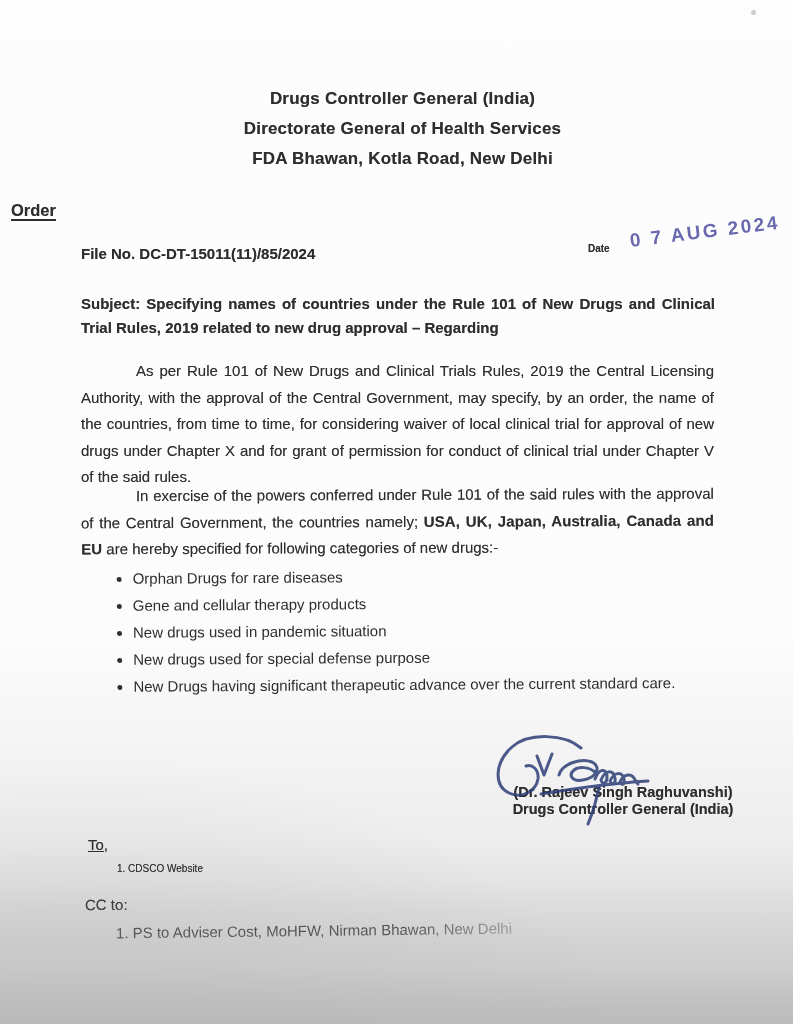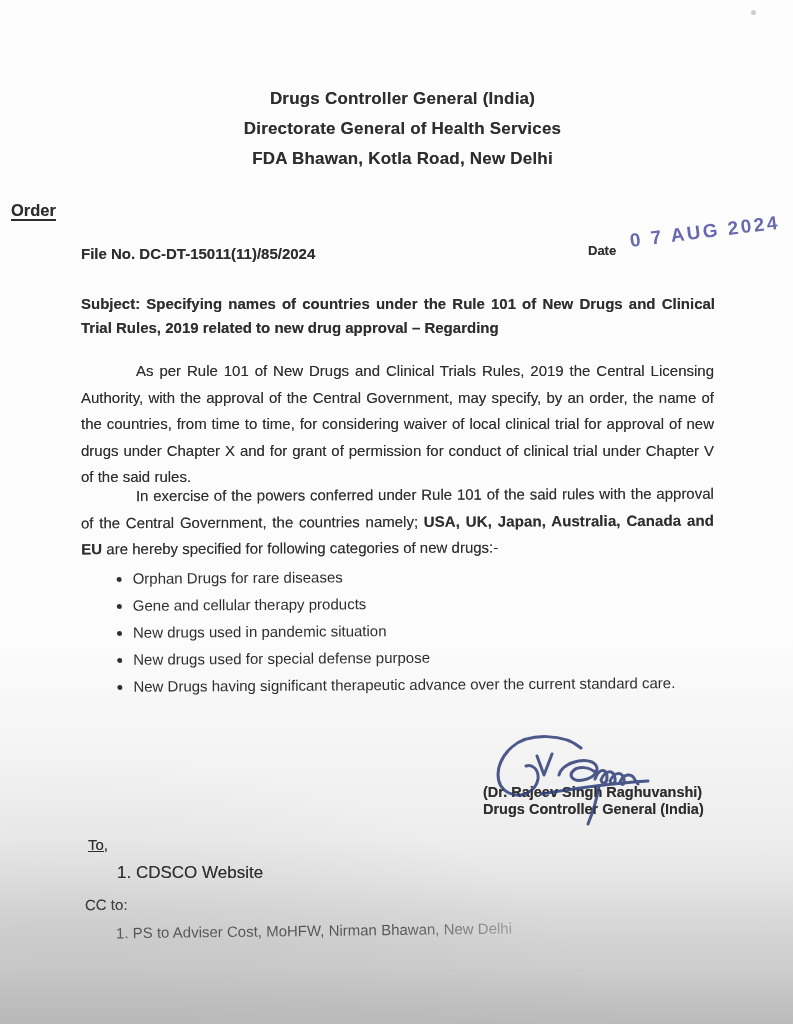--- a/index.html
+++ b/index.html
@@ -4,31 +4,31 @@
 <style>
   html,body{margin:0;padding:0;}
   body{
     width:793px;height:1024px;position:relative;overflow:hidden;
     font-family:"Liberation Sans",sans-serif;color:#2e2e2e;
     background:
       radial-gradient(120% 60% at 10% 110%, rgba(150,150,150,.35) 0%, rgba(150,150,150,0) 60%),
       linear-gradient(to bottom,#fdfdfd 0%,#fcfcfc 62%,#ededed 82%,#cfcfcf 96%,#c3c3c3 100%);
   }
   .abs{position:absolute;}
-  .soft{text-shadow:0 0 .5px rgba(60,60,60,.6);}
+  .soft{text-shadow:0 0 .5px rgba(60,60,60,.6);text-align:center;}
 
   .header{top:84px;left:6px;width:793px;text-align:center;
     font-weight:bold;font-size:17px;line-height:30px;letter-spacing:.2px;}
 
   .order-title{top:201px;left:0;width:100%;text-align:left;
     font-weight:bold;font-size:16.5px;
     text-decoration:underline;text-underline-offset:3px;text-decoration-thickness:1.8px;padding-left:11px;}
 
   .file-no{top:245px;left:81px;font-weight:bold;font-size:15px;}
-  .date-label{top:243px;left:588px;font-weight:bold;font-size:13px;}
+  .date-label{top:243px;left:588px;font-weight:bold;font-size:10px;}
   .date-stamp{top:230px;left:630px;width:150px;
     transform:rotate(-7deg);transform-origin:left center;
     font-weight:bold;font-size:19px;letter-spacing:2.5px;opacity:.92;white-space:nowrap;}
 
   .subject{top:286px;left:81px;width:634px;font-weight:bold;font-size:15px;
     line-height:23.5px;text-align:justify;margin-top:6px;}
 
   .para{left:81px;width:633px;font-size:15px;line-height:26.6px;
     text-align:justify;text-indent:55px;}
   .para1{top:358px;}
@@ -37,21 +37,21 @@
 
   .bullets{top:566px;left:112px;width:575px;transform:rotate(-.4deg);}
   .bullets ul{margin:0;padding-left:21px;list-style:disc;}
   .bullets li{font-size:15px;line-height:22px;margin-bottom:5px;}
 
   .sig-block{top:736px;left:483px;width:280px;}
   .sig-svg{position:absolute;top:-2px;left:2px;width:180px;height:100px;pointer-events:none;}
   .sig-text{margin-top:48px;font-weight:bold;font-size:14.5px;line-height:17px;}
 
   .footer-to{top:836px;left:88px;font-size:15px;text-decoration:underline;}
-  .footer-to-item{top:863px;left:117px;font-size:17px;}
+  .footer-to-item{top:863px;left:117px;font-size:10px;}
   .footer-cc{top:896px;left:85px;font-size:15px;transform:rotate(-.4deg);}
   .footer-cc-item{top:922px;left:116px;font-size:15px;transform:rotate(-.7deg);
     background:linear-gradient(to right,#2e2e2e 72%,#8f8f8f 100%);
     -webkit-background-clip:text;background-clip:text;color:transparent;}
 
   .bottom-fade{left:0;right:0;bottom:0;height:140px;pointer-events:none;
     background:linear-gradient(to bottom,rgba(205,205,205,0) 0%,rgba(200,200,200,.45) 60%,rgba(185,185,185,.8) 100%);}
   .speck{top:10px;left:751px;width:5px;height:5px;border-radius:50%;
     background:rgba(160,160,160,.5);}
 </style>

